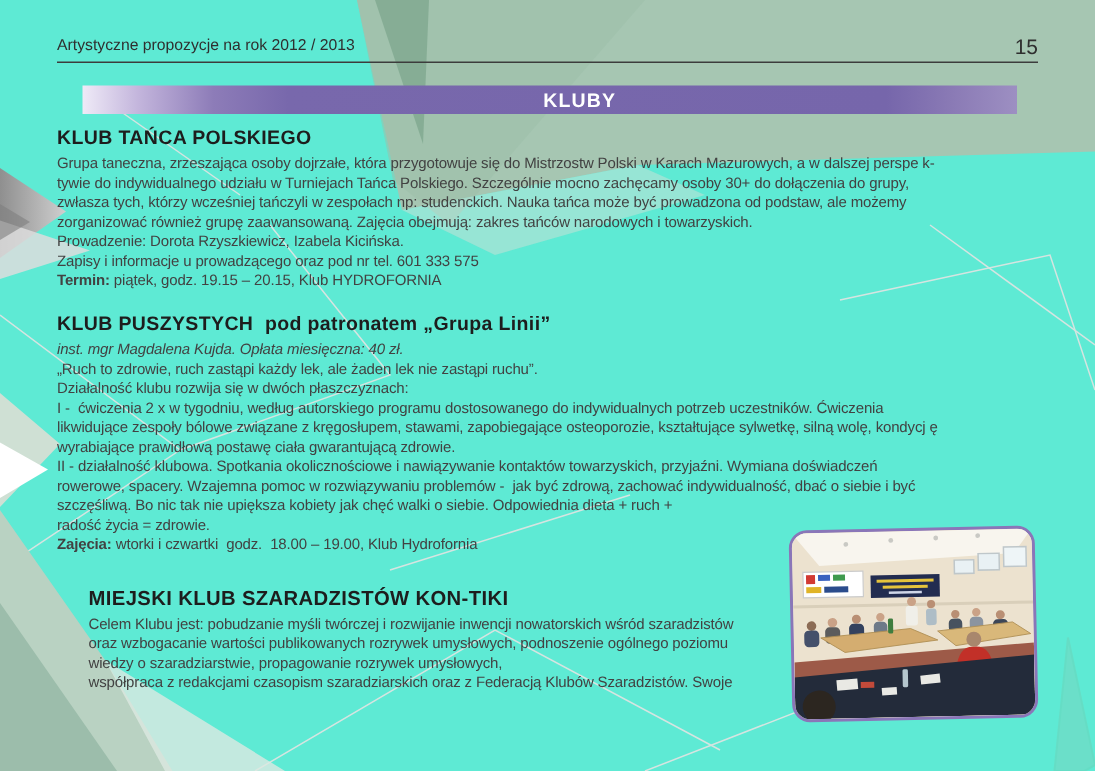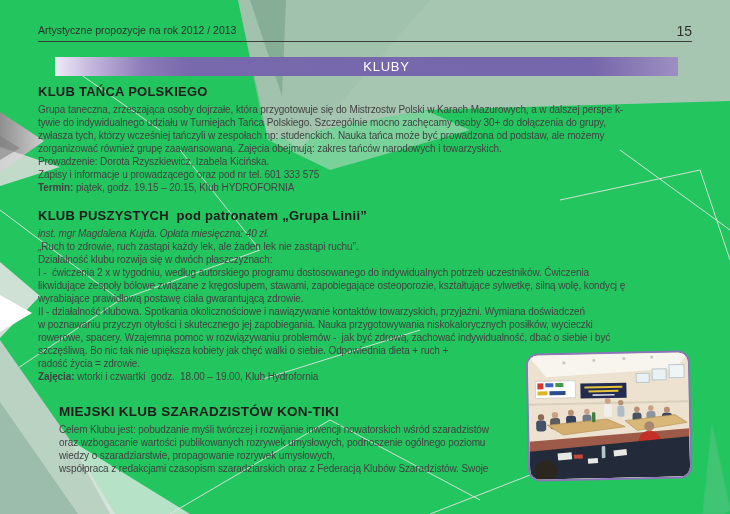--- a/index.html
+++ b/index.html
@@ -1,31 +1,31 @@
 <!DOCTYPE html>
 <html lang="pl"><head>
 <meta charset="utf-8">
 <style>
   html,body{margin:0;padding:0;}
   body{font-family:"Liberation Sans","DejaVu Sans",sans-serif;background:#e9e9e9;}
-  .page{position:relative;width:730px;height:514px;background:#22c55e;overflow:hidden;}
+  .page{position:relative;width:730px;height:514px;background:#5eead4;overflow:hidden;}
 
   
   .decor{position:absolute;left:0;top:0;width:730px;height:514px;z-index:0;}
 
   
   .hdr-title{position:absolute;left:38px;top:24px;font-size:10.5px;color:#2f2f2f;z-index:3;}
   .hdr-page{position:absolute;right:38px;top:23px;font-size:14px;color:#2f2f2f;z-index:3;}
   .hdr-rule{position:absolute;left:38px;top:41px;width:654px;border-top:1.5px solid #3c3c3c;z-index:3;}
 
   
   .banner{position:absolute;left:55px;top:57px;width:623px;height:19px;z-index:3;
     background:linear-gradient(90deg,#efeaf7 0%,#c3b5dc 6%,#8d7cb8 14%,#7868ac 22%,#7666ab 86%,#8a7ab5 93%,#9d8fc2 100%);
     display:flex;align-items:center;justify-content:center;}
-  .banner span{color:#ffffff;font-weight:normal;font-size:13px;letter-spacing:.8px;padding-left:40px;}
+  .banner span{color:#ffffff;font-weight:bold;font-size:13px;letter-spacing:.8px;padding-left:40px;}
 
   
   .content{position:absolute;left:38px;top:84px;width:658px;z-index:2;color:#424242;}
   .sec-heading{font-size:13px;font-weight:bold;color:#1d1d1d;letter-spacing:.25px;height:16px;line-height:16px;margin-bottom:3px;white-space:pre;}
   .line{font-size:10px;height:13px;line-height:13px;white-space:pre;letter-spacing:-0.1px;}
   .line .lead{font-weight:bold;}
   .italic{font-style:italic;}
   .sec2{margin-top:14px;}
   .sec3{margin-top:21px;margin-left:21px;}
   .sec3 .sec-heading{font-size:13.5px;}
@@ -103,21 +103,20 @@
 
     <div class="sec2">
       <div class="sec-heading">KLUB PUSZYSTYCH  pod patronatem „Grupa Linii”</div>
       <div class="line italic">inst. mgr Magdalena Kujda. Opłata miesięczna: 40 zł.</div>
       <div class="line">„Ruch to zdrowie, ruch zastąpi każdy lek, ale żaden lek nie zastąpi ruchu”.</div>
       <div class="line">Działalność klubu rozwija się w dwóch płaszczyznach:</div>
       <div class="line">I -  ćwiczenia 2 x w tygodniu, według autorskiego programu dostosowanego do indywidualnych potrzeb uczestników. Ćwiczenia</div>
       <div class="line">likwidujące zespoły bólowe związane z kręgosłupem, stawami, zapobiegające osteoporozie, kształtujące sylwetkę, silną wolę, kondycj ę</div>
       <div class="line">wyrabiające prawidłową postawę ciała gwarantującą zdrowie.</div>
       <div class="line">II - działalność klubowa. Spotkania okolicznościowe i nawiązywanie kontaktów towarzyskich, przyjaźni. Wymiana doświadczeń</div>
-      <div class="line">w poznawaniu przyczyn otyłości i skutecznego jej zapobiegania. Nauka przygotowywania niskokalorycznych posiłków, wycieczki</div>
       <div class="line">rowerowe, spacery. Wzajemna pomoc w rozwiązywaniu problemów -  jak być zdrową, zachować indywidualność, dbać o siebie i być</div>
       <div class="line">szczęśliwą. Bo nic tak nie upiększa kobiety jak chęć walki o siebie. Odpowiednia dieta + ruch +</div>
       <div class="line">radość życia = zdrowie.</div>
       <div class="line"><span class="lead">Zajęcia:</span><span> wtorki i czwartki  godz.  18.00 – 19.00, Klub Hydrofornia</span></div>
     </div>
 
     <div class="sec3">
       <div class="sec-heading">MIEJSKI KLUB SZARADZISTÓW KON-TIKI</div>
       <div class="line">Celem Klubu jest: pobudzanie myśli twórczej i rozwijanie inwencji nowatorskich wśród szaradzistów</div>
       <div class="line">oraz wzbogacanie wartości publikowanych rozrywek umysłowych, podnoszenie ogólnego poziomu</div>

